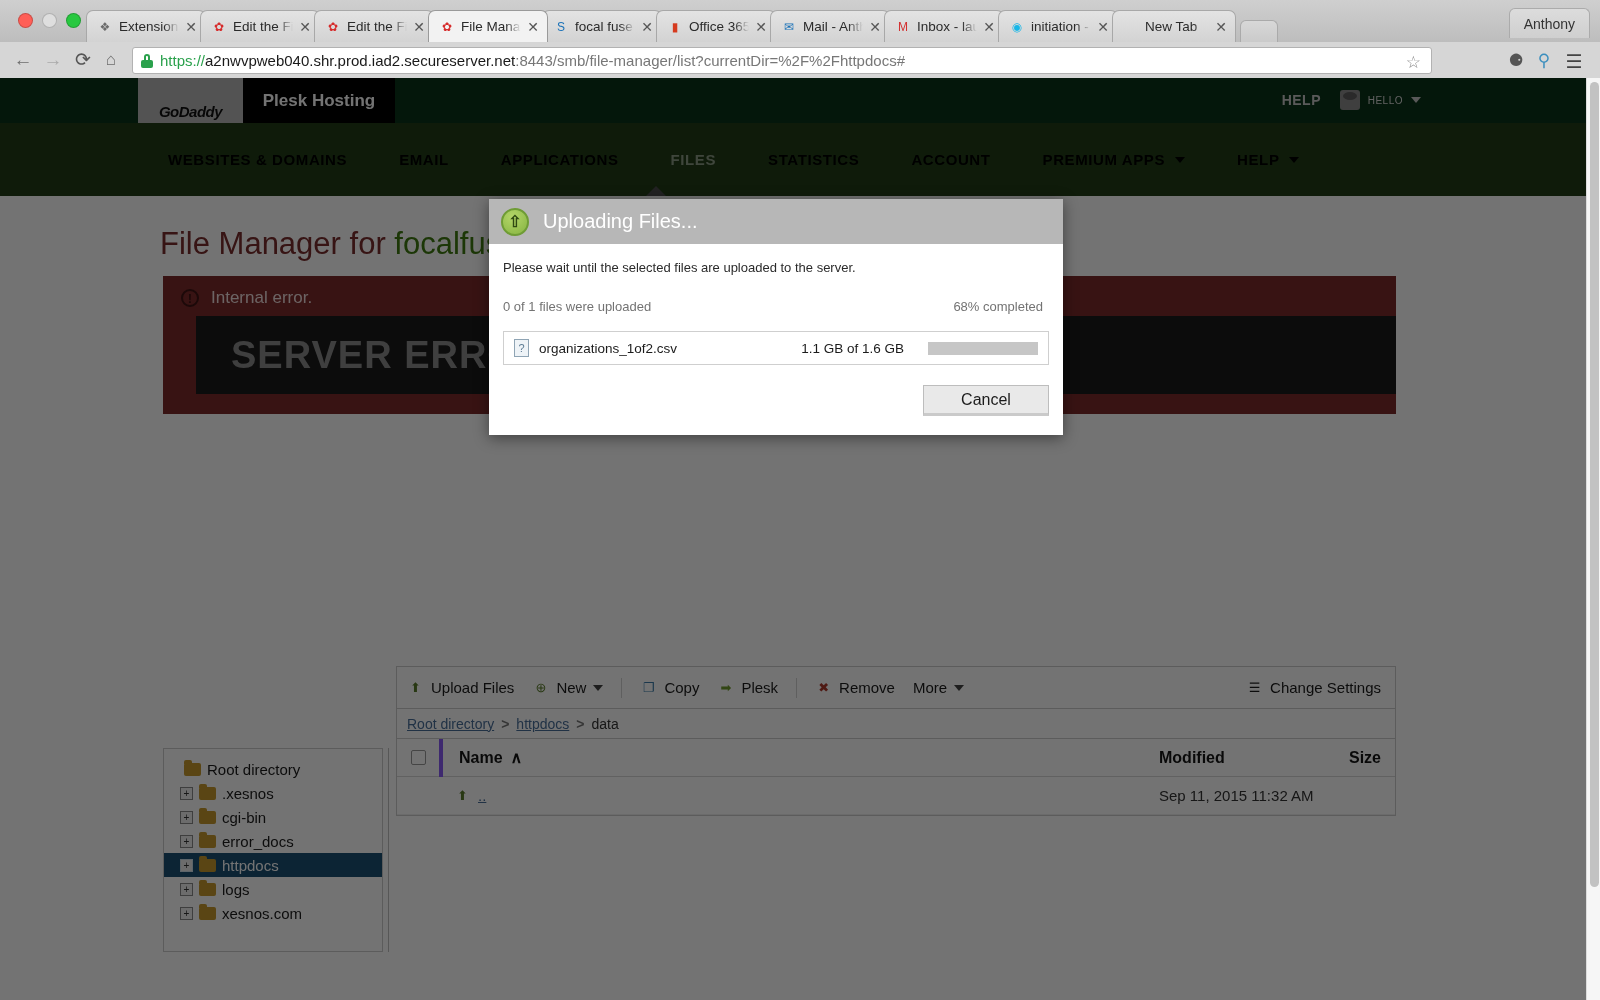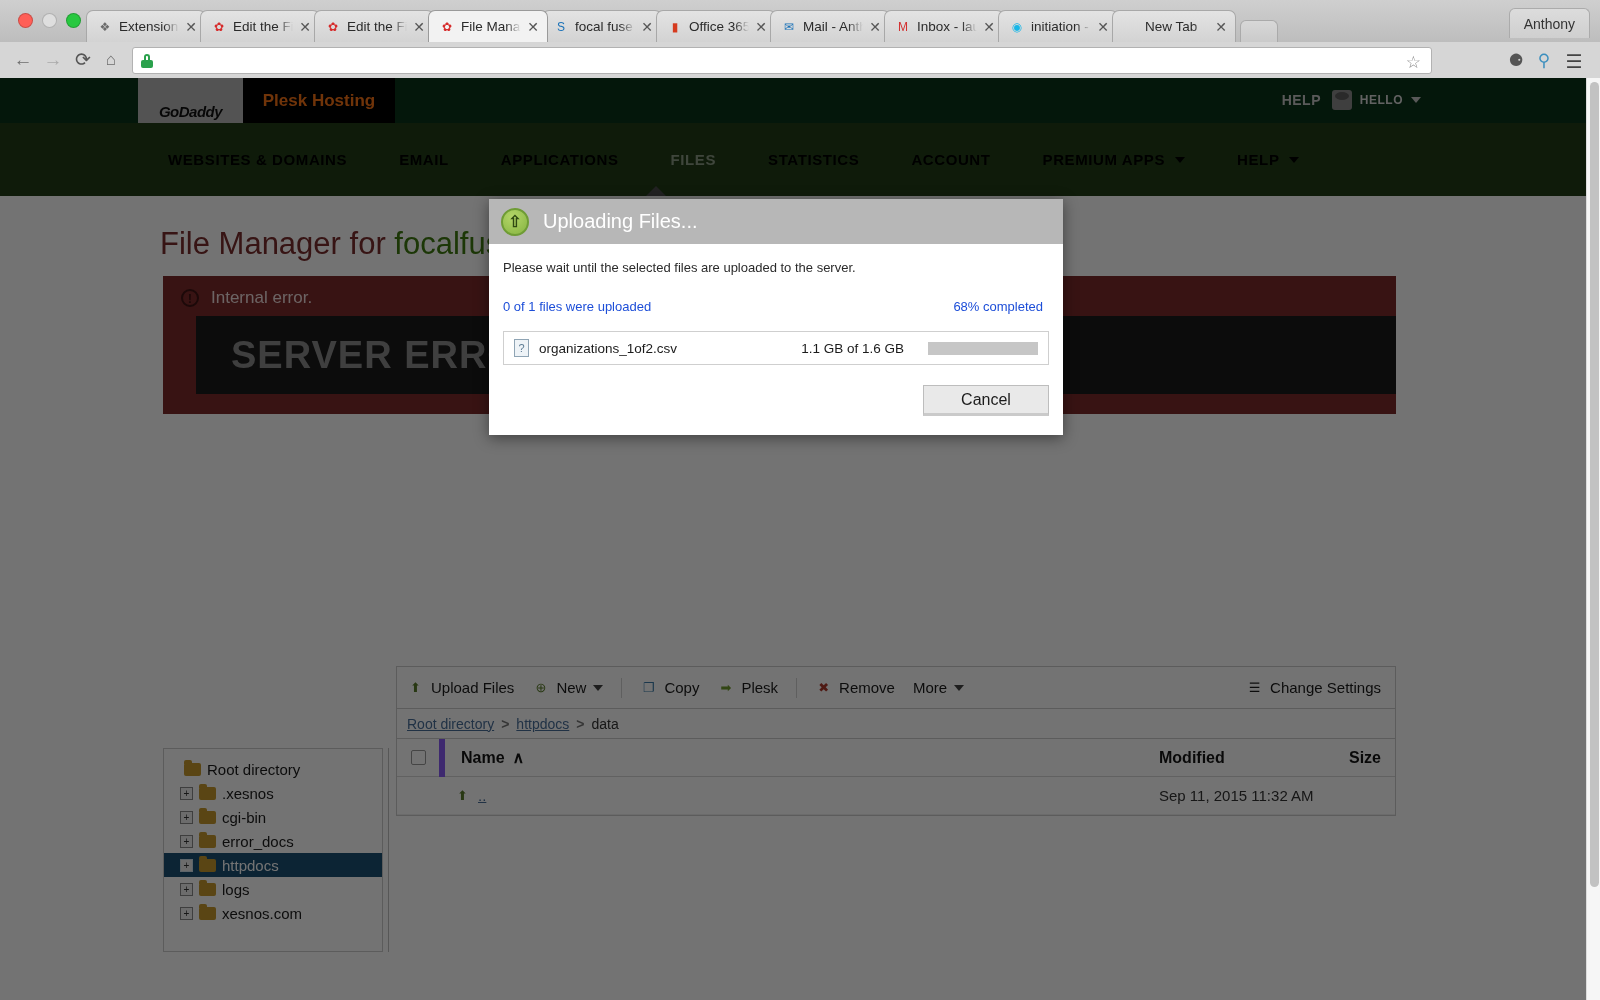--- a/index.html
+++ b/index.html
@@ -63,27 +63,27 @@
 
   
   #page { position:absolute; left:0; top:78px; width:1586px; height:922px; background:#fff; overflow:hidden; }
 
   #gd-topbar { position:relative; height:45px; background:#0b3319; }
   #gd-logo { position:absolute; left:138px; top:0; width:105px; height:45px; background:#b9b9b9;
              display:flex; align-items:center; justify-content:center; }
   #gd-logo-text{ font-size:15px; font-weight:bold; font-style:italic; color:#111; letter-spacing:-.5px;margin-top:22px; }
   #gd-brand { position:absolute; left:243px; top:0; width:152px; height:45px; background:#000;
               display:flex; align-items:center; justify-content:center;
-              color:#f97316; font-size:17px; font-weight:bold; }
+              color:#ffffff; font-size:17px; font-weight:bold; }
   #gd-help { position:absolute; right:265px; top:14px; color:#c8c8c8; font-size:14px; font-weight:bold; letter-spacing:.5px; }
   #gd-user { position:absolute; right:165px; top:12px; display:flex; align-items:center; gap:8px; }
   #gd-avatar { width:20px; height:20px; background:#8d8d8d; border-radius:3px; position:relative; }
   #gd-avatar:after{ content:""; position:absolute; left:3px; top:2px; width:14px; height:8px;
                     background:#5d5d5d; border-radius:50%; }
-  #gd-user-name{ color:#d9d9d9; font-size:12px; font-weight:bold; letter-spacing:.5px; }
+  #gd-user-name{ color:#d9d9d9; font-size:10px; font-weight:normal; letter-spacing:.5px; }
   .caret{ width:0;height:0;border-left:5px solid transparent;border-right:5px solid transparent;
           border-top:6px solid currentColor; display:inline-block; }
 
   #gd-nav { height:73px; background:#223d18; display:flex; align-items:center; padding-left:168px; position:relative; }
   .navitem { color:#000; font-size:15px; font-weight:bold; letter-spacing:.6px; margin-right:52px;
              display:flex; align-items:center; gap:10px; }
   .navitem.active { color:#8d9b86; }
   #nav-arrow { position:absolute; left:645px; bottom:-1px; width:0; height:0;
                border-left:11px solid transparent; border-right:11px solid transparent;
                border-bottom:11px solid #4d4d4d; }
@@ -128,21 +128,21 @@
             justify-content:center; font-size:13px; }
   #tb-settings { margin-left:auto; margin-right:4px; }
   #fm-crumbs { height:30px; border:1px solid #cdcdcd; border-bottom:none; background:#fff;
                display:flex; align-items:center; padding:0 10px; font-size:14px; color:#333; gap:7px; }
   #fm-crumbs a{ color:#4a6f9a; text-decoration:underline; }
   #fm-crumbs .sep{ color:#777; font-weight:bold; }
   #fm-table { border:1px solid #cdcdcd; background:#fff; }
   #fm-thead { display:flex; align-items:center; height:38px; border-bottom:1px solid #d7d7d7;
               font-size:16px; font-weight:bold; color:#151515; }
   #fm-thead .th-check{ width:42px; display:flex; justify-content:center; }
-  #fm-thead .th-name{ flex:1 1 auto; border-left:6px solid #8b5cf6; padding-left:16px;
+  #fm-thead .th-name{ flex:1 1 auto; border-left:4px solid #8b5cf6; padding-left:16px;
                       display:flex; align-items:center; gap:8px; height:38px; }
   #fm-thead .th-mod{ width:160px; padding-left:4px; }
   #fm-thead .th-size{ width:80px; text-align:right; padding-right:14px; }
   .hdr-check { width:15px; height:15px; border:1px solid #9a9a9a; background:#fff; border-radius:2px; }
   .fm-row { display:flex; align-items:center; height:38px; font-size:15px; color:#333;
             border-bottom:1px solid #ededed; }
   .fm-row .c-check{ width:42px; }
   .fm-row .c-name{ flex:1 1 auto; padding-left:16px; display:flex; align-items:center; gap:8px; }
   .fm-row .c-mod{ width:160px; padding-left:4px; color:#333; }
   .fm-row .c-size{ width:80px; }
@@ -161,21 +161,21 @@
   #upload-dialog { position:absolute; left:489px; top:199px; width:574px; height:236px;
                    background:#fff; box-shadow:0 3px 14px rgba(0,0,0,.45); }
   #ud-header { height:45px; background:#b7b7b7; display:flex; align-items:center; padding-left:12px; gap:14px; }
   #ud-ico { width:28px; height:28px; border-radius:50%;
             background:radial-gradient(circle at 40% 30%, #b4d669, #86b441);
             border:2px solid #6f9c35; display:flex; align-items:center; justify-content:center;
             color:#2f4a12; font-size:16px; font-weight:bold; }
   #ud-title { color:#fff; font-size:20px; }
   #ud-body { padding:16px 14px 0 14px; }
   #ud-wait { font-size:13px; color:#2b2b2b; }
-  #ud-status { display:flex; justify-content:space-between; font-size:13px; color:#1d4ed8;
+  #ud-status { display:flex; justify-content:space-between; font-size:13px; color:#737373;
                margin-top:24px; padding-right:6px;gap:13px; }
   #ud-filerow { margin-top:17px; border:1px solid #cfcfcf; height:34px; display:flex;
                 align-items:center; padding:0 10px; gap:10px; }
   #ud-file-ico { width:15px; height:18px; flex:0 0 15px; border:1px solid #8fa4b4; background:#eef3f7;
                  color:#5d7c94; font-size:11px; text-align:center; line-height:17px; }
   #ud-file-name { font-size:13.5px; color:#1b1b1b; flex:1 1 auto; }
   #ud-file-bytes { font-size:13.5px; color:#1b1b1b; margin-right:14px; white-space:nowrap; }
   #ud-bar { width:110px; height:13px; background:#c6c6c6; flex:0 0 110px; }
   #ud-bar-fill { height:13px; background:#6ba9e8; }
   #ud-footer { display:flex; justify-content:flex-end; margin-top:20px; }
@@ -258,20 +258,23 @@
     <div class="nav-btn" id="back-btn">←</div>
     <div class="nav-btn" id="fwd-btn">→</div>
     <div class="nav-btn" id="reload-btn">⟳</div>
     <div class="nav-btn" id="home-btn">⌂</div>
 
     <div id="omnibox">
       <span id="lock-icon">
         <span class="shackle"></span>
           <span class="body"></span>
       </span>
+      <span id="url-text">
+        <span class="scheme">https://</span><span>a2nwvpweb040.shr.prod.iad2.secureserver.net</span><span class="dim">:8443/smb/file-manager/list?currentDir=%2F%2Fhttpdocs#</span>
+      </span>
       <span id="star-icon">☆</span>
     </div>
 
     <div class="chrome-icon" id="person-icon">⚈</div>
     <div class="chrome-icon" id="ext-icon">⚲</div>
     <div class="chrome-icon" id="menu-icon">☰</div>
   </div>
 </div>
 
 <div id="page">

